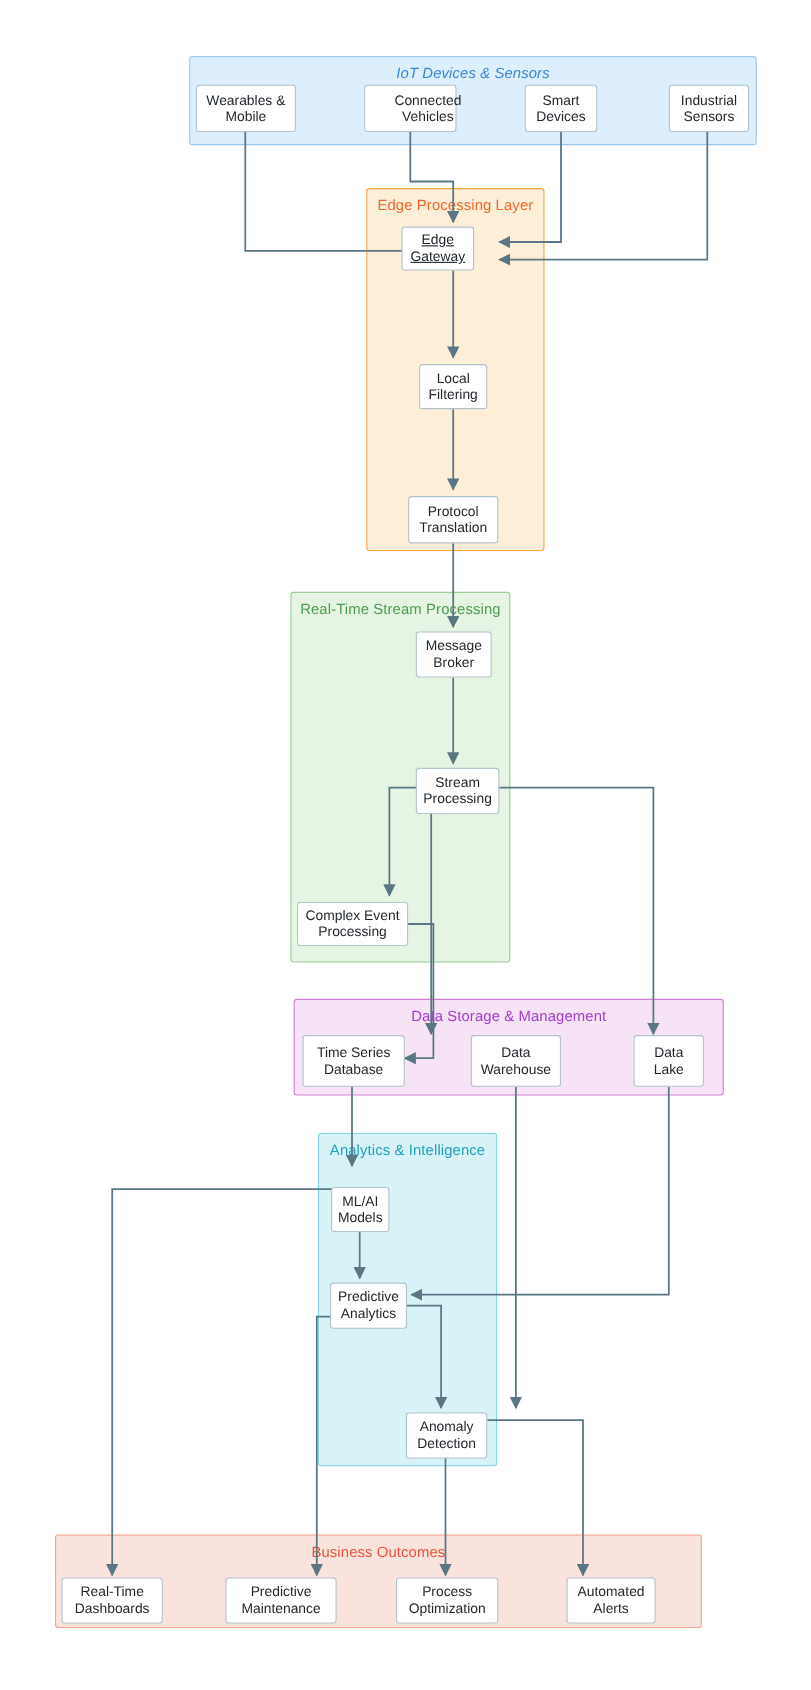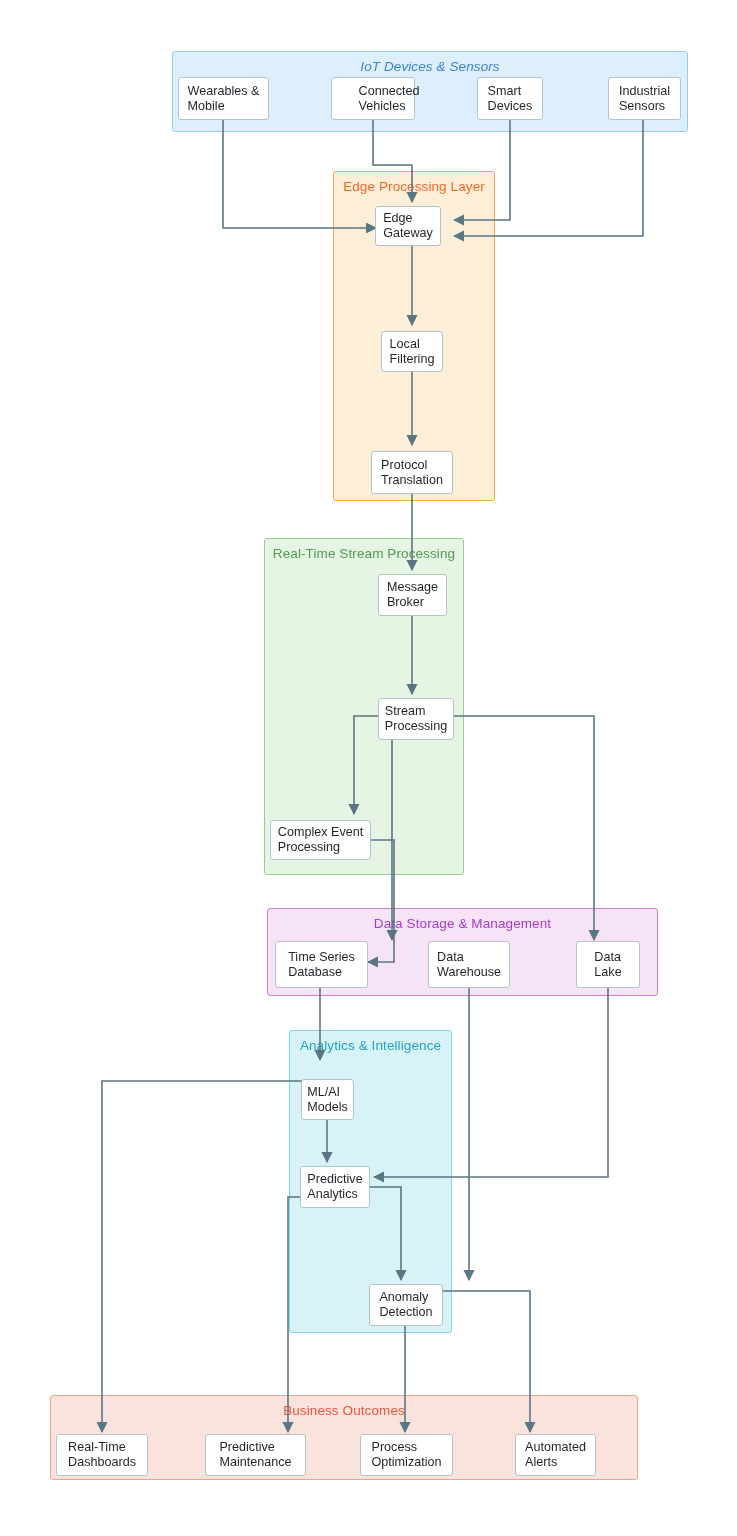--- a/index.html
+++ b/index.html
@@ -10,21 +10,21 @@
   .cluster{position:absolute;box-sizing:border-box;border-radius:3px;}
   .cluster .ctitle{
     position:absolute;left:0;right:0;top:7px;text-align:center;
     font-size:13.5px;line-height:15px;letter-spacing:.1px;
   }
 
   .node{
     position:absolute;box-sizing:border-box;
     background:#ffffff;border:1.2px solid #b3c3cc;border-radius:3px;
     display:flex;align-items:center;justify-content:center;
-    color:#1f2429;font-size:12.6px;line-height:15px;
+    text-align:center;color:#1f2429;font-size:12.6px;line-height:15px;
     white-space:pre-line;
   }
 
   
   .c-iot{background:#ddeefc;border:1px solid #9ccbf0;font-style:italic;}
   .c-iot .ctitle{color:#3a86d6;}
   .c-edge{background:#fdeed8;border:1px solid #f5a64a;}
   .c-edge .ctitle{color:#f2682a;}
   .c-stream{background:#e5f4e3;border:1px solid #9ccb95;}
   .c-stream .ctitle{color:#4f9c52;}
@@ -103,21 +103,21 @@
 
   <div class="node" style="left:178px;top:77px;width:91px;height:43px;">Wearables &amp;
 Mobile</div>
   <div class="node" style="left:331px;top:77px;width:84px;height:43px;padding-left:32px;">Connected
 Vehicles</div>
   <div class="node" style="left:477px;top:77px;width:66px;height:43px;">Smart
 Devices</div>
   <div class="node" style="left:608px;top:77px;width:73px;height:43px;">Industrial
 Sensors</div>
 
-  <div class="node" style="left:375px;top:206px;width:66px;height:40px;">Edge
+  <div class="node" style="left:365px;top:206px;width:66px;height:40px;text-decoration:underline;">Edge
 Gateway</div>
   <div class="node" style="left:381px;top:331px;width:62px;height:41px;">Local
 Filtering</div>
   <div class="node" style="left:371px;top:451px;width:82px;height:43px;">Protocol
 Translation</div>
 
   <div class="node" style="left:378px;top:574px;width:69px;height:42px;">Message
 Broker</div>
   <div class="node" style="left:378px;top:698px;width:76px;height:42px;">Stream
 Processing</div>

